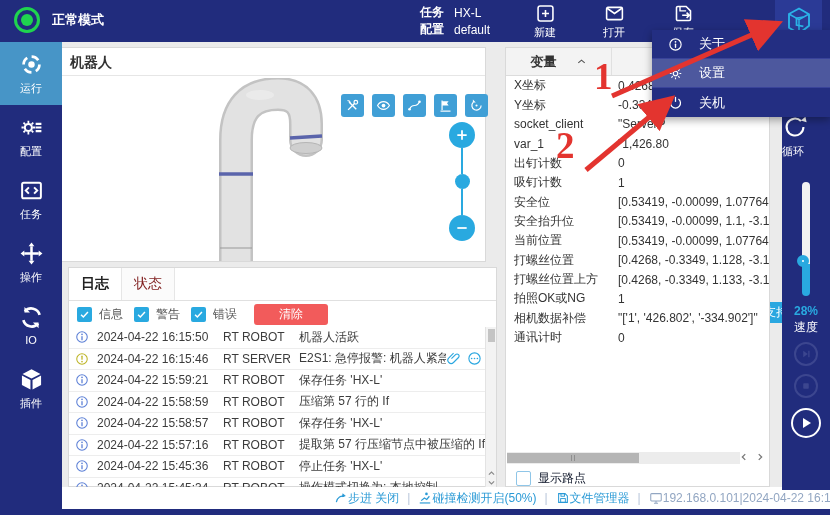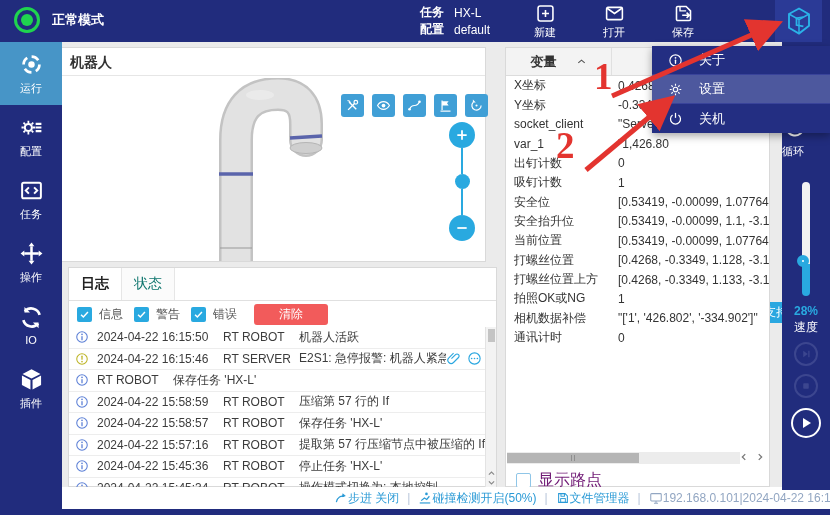--- a/index.html
+++ b/index.html
@@ -54,21 +54,21 @@
           align-items:center; justify-content:center; cursor:pointer; }
   .zbtn .icon { width:14px; height:14px; }
   .zline { width:2px; height:26px; background:#29a9e0; }
   .zdot { width:15px; height:15px; border-radius:50%; background:#29a9e0; cursor:pointer; }
   .robot-gfx { position:absolute; left:140px; top:30px; width:130px; height:183px; }
 
   
   .log-panel { left:68px; top:267px; width:429px; height:220px; }
   .log-tabs { height:33px; display:flex; border-bottom:1px solid #e0e0e0; }
   .log-tab { width:53px; display:flex; align-items:center; justify-content:center; font-size:14px;
-             color:#0f766e; border-right:1px solid #e6e6e6; cursor:pointer; background:#fbfbfb; }
+             color:#7f1d1d; border-right:1px solid #e6e6e6; cursor:pointer; background:#fbfbfb; }
   .log-tab.active { color:#222; font-weight:bold; background:#fff; }
   .log-filters { height:26px; display:flex; align-items:center; gap:7px; padding:0 8px; }
   .chk { width:15px; height:15px; border-radius:2px; background:#29a9e0; color:#fff; display:inline-flex;
          align-items:center; justify-content:center; cursor:pointer; }
   .chk .icon { width:11px; height:11px; }
   .chk-lbl { font-size:12px; color:#555; margin-right:4px; }
   .clear-btn { width:74px; height:21px; background:#f25b5b; color:#fff; border:none; border-radius:3px;
                font-size:12px; margin-left:6px; cursor:pointer; font-family:inherit; }
   .support-btn { position:absolute; right:10px; top:302px; width:64px; height:21px; background:#2aa7e0; color:#fff;
                  border:none; border-radius:3px; font-size:12px; cursor:pointer; font-family:inherit; }
@@ -99,21 +99,21 @@
   .var-name { width:106px; flex:none; padding-left:8px; white-space:nowrap; overflow:hidden; }
   .var-value { flex:1; padding-left:6px; white-space:nowrap; overflow:hidden; }
   .vars-hscroll { position:absolute; left:1px; top:404px; width:233px; height:12px; background:#ececec; }
   .vars-hthumb { position:absolute; left:0; top:1px; width:132px; height:10px; background:#b5b5b5;
                  display:flex; align-items:center; justify-content:center; gap:2px; cursor:pointer; }
   .vars-hthumb i { width:1px; height:6px; background:#8f8f8f; }
   .vars-harrows { position:absolute; right:4px; top:404px; display:flex; gap:6px; }
   .vars-harrows .icon { width:10px; height:10px; color:#777; cursor:pointer; }
   .wp-row { position:absolute; left:10px; top:422px; display:flex; align-items:center; gap:7px; }
   .wp-box { width:15px; height:15px; border:1px solid #8fc6e8; background:#fff; border-radius:2px; cursor:pointer; }
-  .wp-lbl { font-size:16px; color:#701a75; }
+  .wp-lbl { font-size:12px; color:#0f172a; }
 
   
   .right-strip { position:absolute; left:782px; top:42px; width:48px; height:448px; background:#212c7d; z-index:8; }
   .loop-ctl { position:absolute; left:0; top:72px; width:48px; display:flex; flex-direction:column; gap:4px;
               color:#fff; cursor:pointer; }
   .loop-ctl .icon { width:26px; height:26px; }
   .loop-ctl .lbl { font-size:11px; }
   .speed-slider { position:absolute; left:50%; top:140px; margin-left:-4px; width:8px; height:114px; border-radius:4px;
                   background:linear-gradient(to bottom, #f2f2f2 0 72%, #29a9e0 72% 100%); cursor:pointer; }
   .speed-handle { position:absolute; left:50%; top:72%; width:12px; height:12px; margin:-9px 0 0 -9px; background:#fff;
@@ -121,21 +121,21 @@
   .speed-val { position:absolute; left:0; top:262px; width:48px; text-align:center; color:#29a9e0; font-size:12px; font-weight:bold; }
   .speed-lbl { position:absolute; left:0; top:277px; width:48px; text-align:center; color:#fff; font-size:12px; }
   .run-btns { position:absolute; left:0; top:300px; width:48px; display:flex; flex-direction:column; align-items:center; gap:8px; }
   .run-btn { width:24px; height:24px; border-radius:50%; border:2px solid #3c468f; color:#3c468f;
              display:flex; align-items:center; justify-content:center; cursor:pointer; }
   .run-btn .icon { width:12px; height:12px; }
   .run-btn.primary { width:30px; height:30px; border-color:#fff; color:#fff; margin-top:2px; }
   .run-btn.primary .icon { width:16px; height:16px; }
 
   
-  .menu { position:absolute; left:652px; top:46px; width:178px; z-index:40; background:#232e82;
+  .menu { position:absolute; left:652px; top:30px; width:178px; z-index:40; background:#232e82;
           box-shadow:0 3px 8px rgba(0,0,0,.35); }
   .menu-item { height:29px; display:flex; align-items:center; gap:16px; padding-left:16px; color:#fff;
                font-size:13px; border-bottom:1px solid #39439a; cursor:pointer; }
   .menu-item:last-child { border-bottom:none; }
   .menu-item.hl { background:#4d589e; }
   .menu-item .icon { width:15px; height:15px; }
 
   
   .statusbar { position:absolute; left:62px; top:487px; width:768px; height:22px; background:#fff;
                display:flex; align-items:center; font-size:12px; gap:8px; padding-left:272px; z-index:5; }
@@ -436,20 +436,21 @@
           </span>
   </div>
         <div class="log-row">
     <span class="icon lvl li-info">
             <svg viewBox="0 0 24 24">
               <circle cx="12" cy="12" r="9" stroke="currentColor" fill="none" stroke-width="1.8"></circle>
               <circle cx="12" cy="7.6" r="1.4" fill="currentColor"></circle>
               <rect x="10.9" y="10.4" width="2.2" height="7.2" rx="1.1" fill="currentColor"></rect>
             </svg>
           </span>
+    <span class="log-time">2024-04-22 15:59:21</span>
     <span class="log-src">RT ROBOT</span>
     <span class="log-msg">保存任务 'HX-L'</span>
 
   </div>
         <div class="log-row">
     <span class="icon lvl li-info">
             <svg viewBox="0 0 24 24">
               <circle cx="12" cy="12" r="9" stroke="currentColor" fill="none" stroke-width="1.8"></circle>
               <circle cx="12" cy="7.6" r="1.4" fill="currentColor"></circle>
               <rect x="10.9" y="10.4" width="2.2" height="7.2" rx="1.1" fill="currentColor"></rect>

